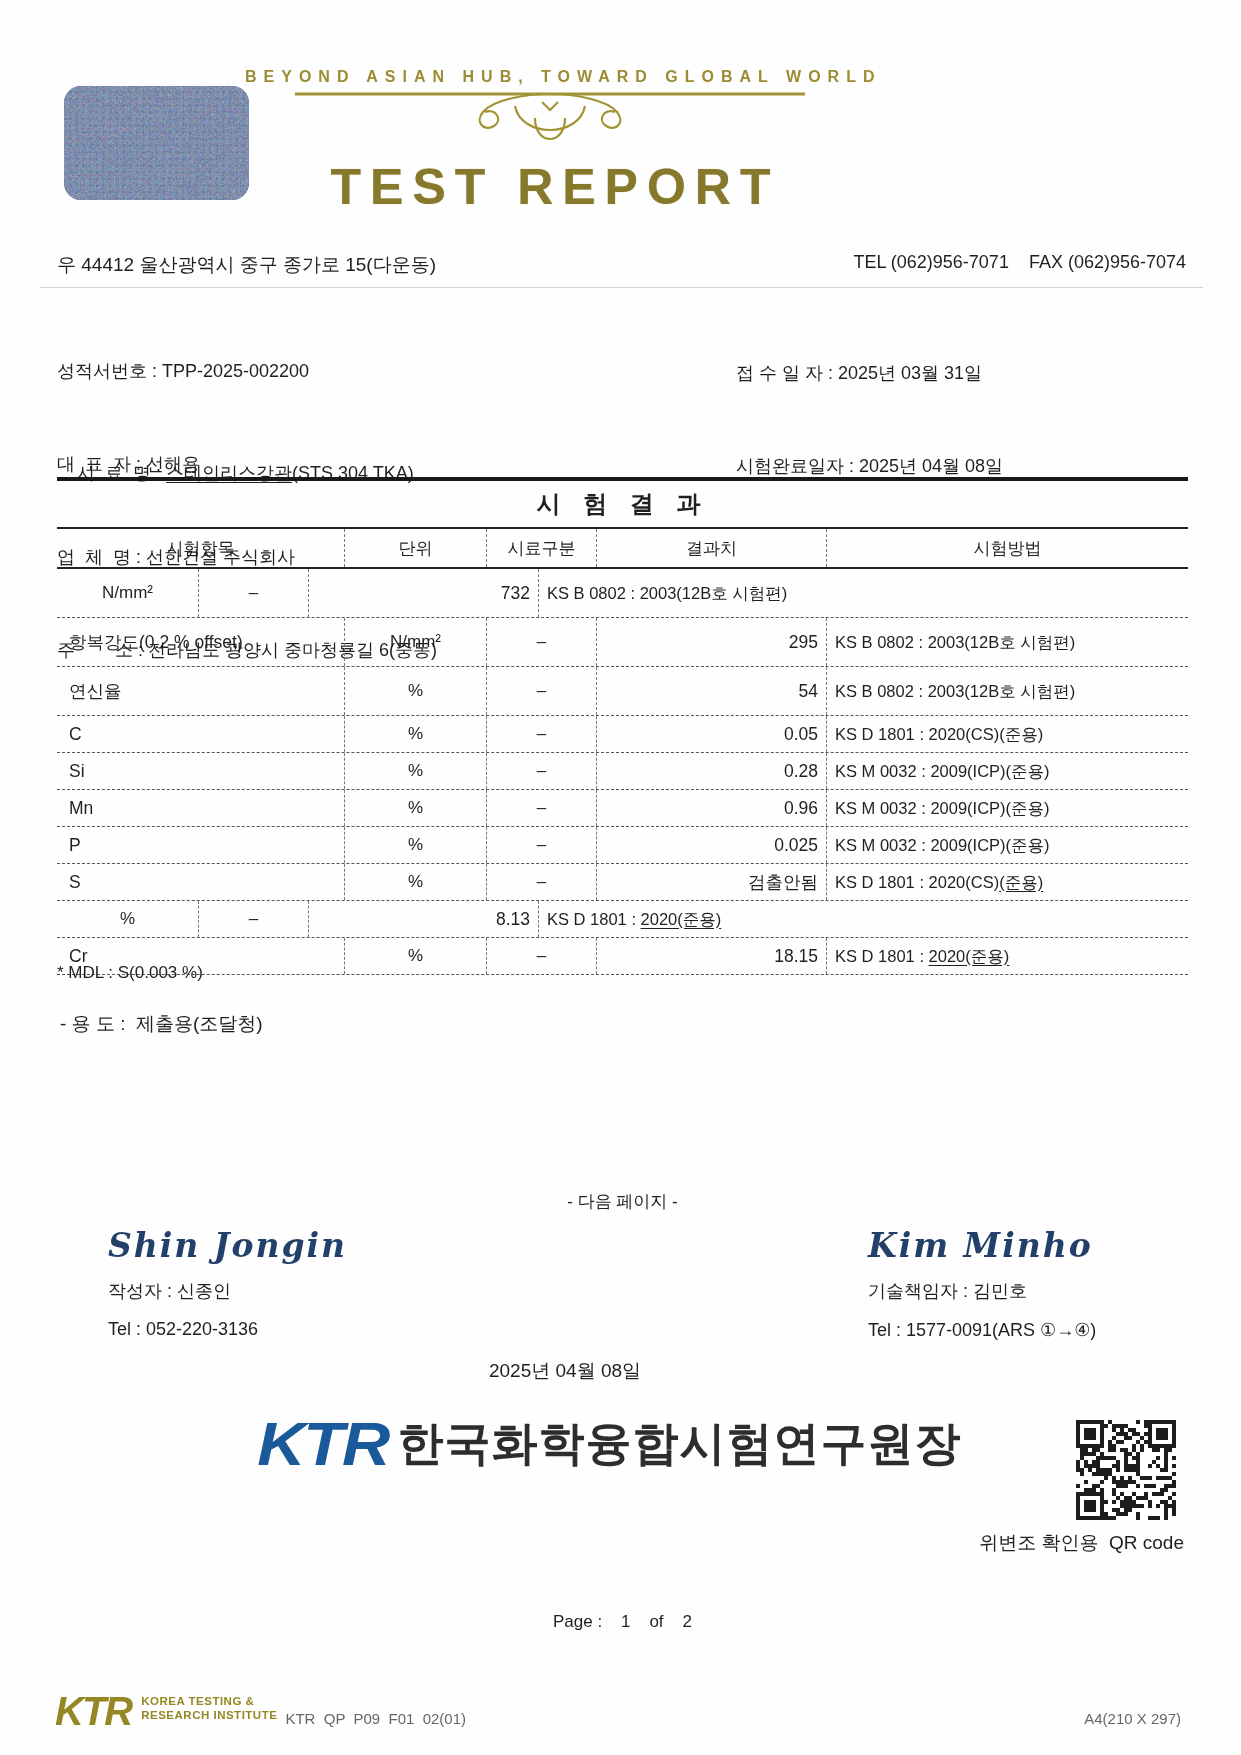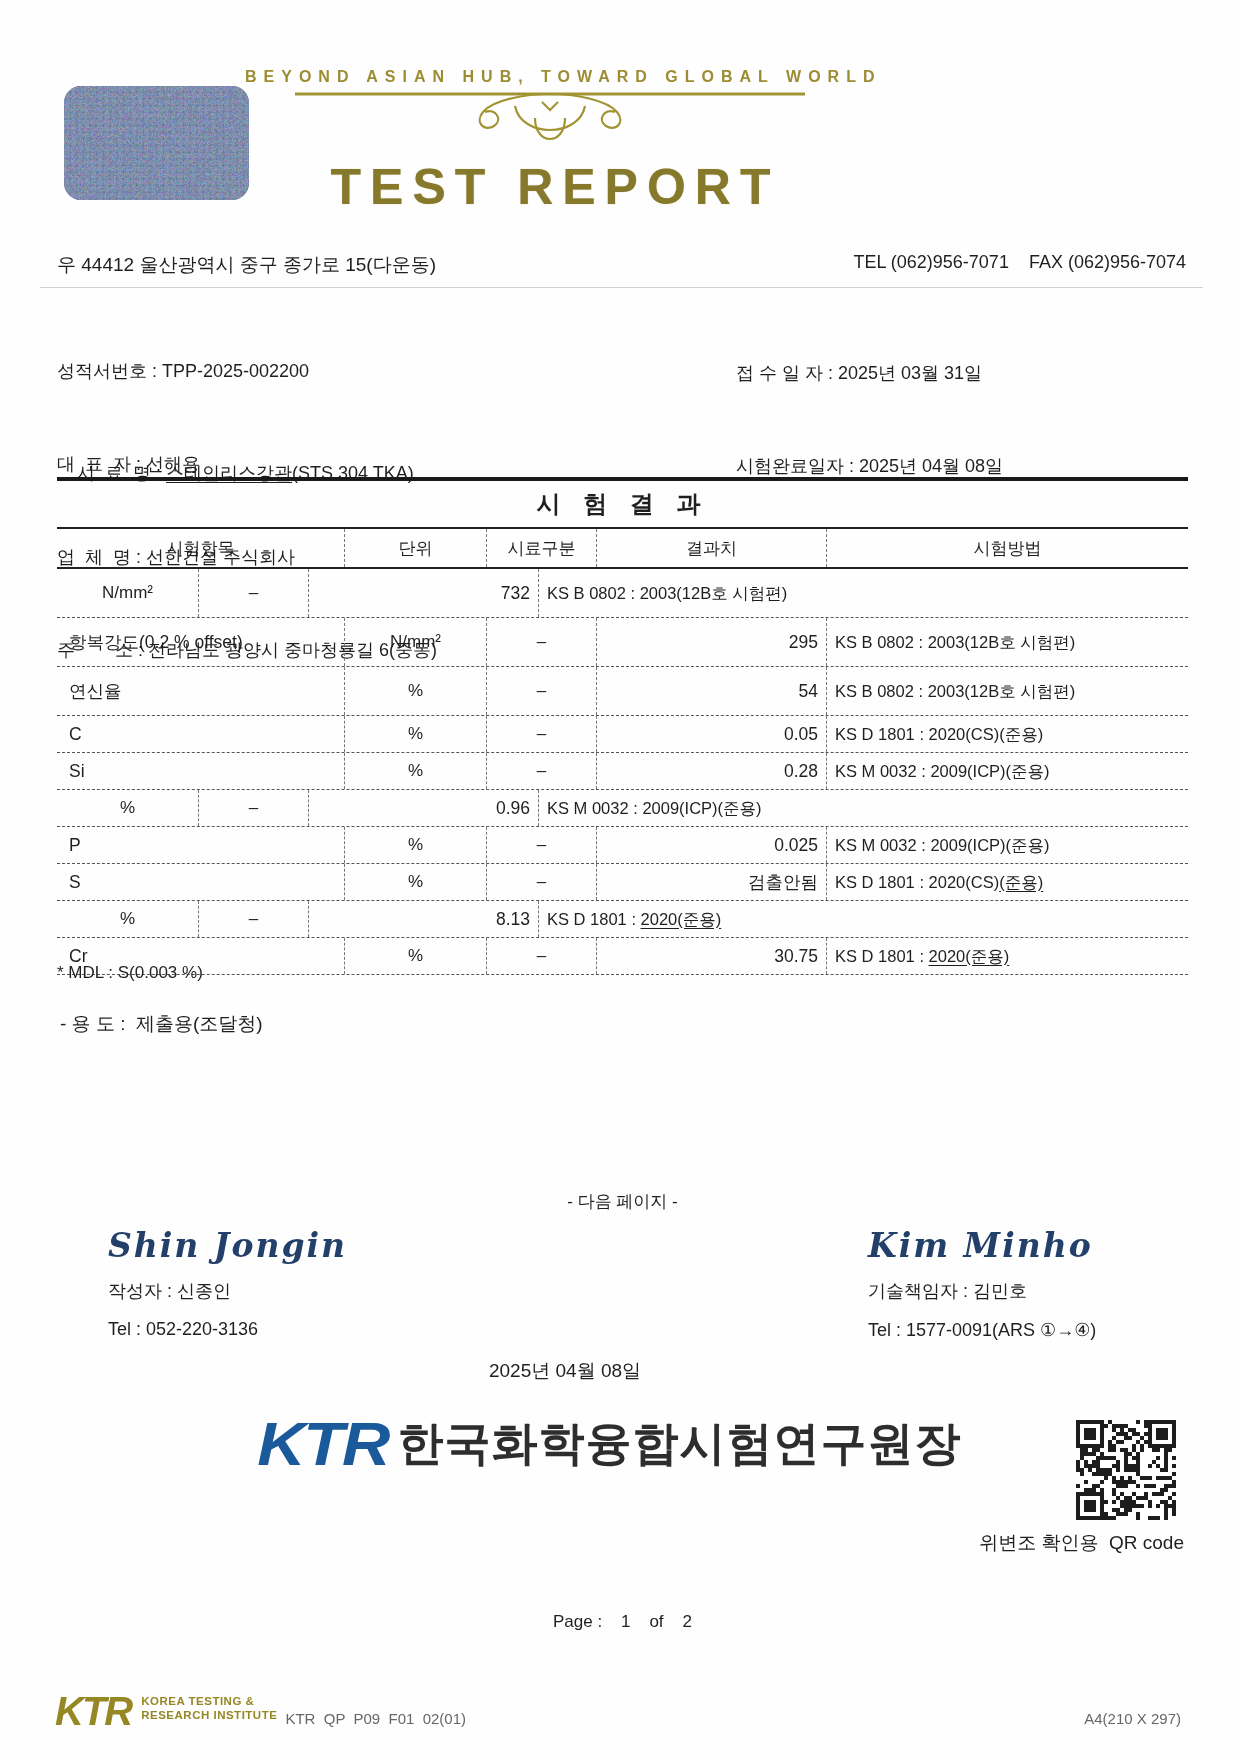--- a/index.html
+++ b/index.html
@@ -201,20 +201,21 @@
       <div class="cell c-item">Si</div>
       <div class="cell c-unit">%</div>
       <div class="cell c-div">–</div>
       <div class="cell c-res">0.28</div>
       <div class="cell c-meth">
           <span>KS M 0032 : 2009(ICP)(준용)</span>
           <span class="m-u"></span>
         </div>
     </div>
     <div class="t-row">
+      <div class="cell c-item">Mn</div>
       <div class="cell c-unit">%</div>
       <div class="cell c-div">–</div>
       <div class="cell c-res">0.96</div>
       <div class="cell c-meth">
           <span>KS M 0032 : 2009(ICP)(준용)</span>
           <span class="m-u"></span>
         </div>
     </div>
     <div class="t-row">
       <div class="cell c-item">P</div>
@@ -242,21 +243,21 @@
       <div class="cell c-res">8.13</div>
       <div class="cell c-meth">
           <span>KS D 1801 : </span>
           <span class="m-u">2020(준용)</span>
         </div>
     </div>
     <div class="t-row">
       <div class="cell c-item">Cr</div>
       <div class="cell c-unit">%</div>
       <div class="cell c-div">–</div>
-      <div class="cell c-res">30.75</div>
+      <div class="cell c-res">18.15</div>
       <div class="cell c-meth">
           <span>KS D 1801 : </span>
           <span class="m-u">2020(준용)</span>
         </div>
     </div>
   </div>
 
   <div class="note1">* MDL : S(0.003 %)</div>
   <div class="note2">- 용 도 :  제출용(조달청)</div>
 

